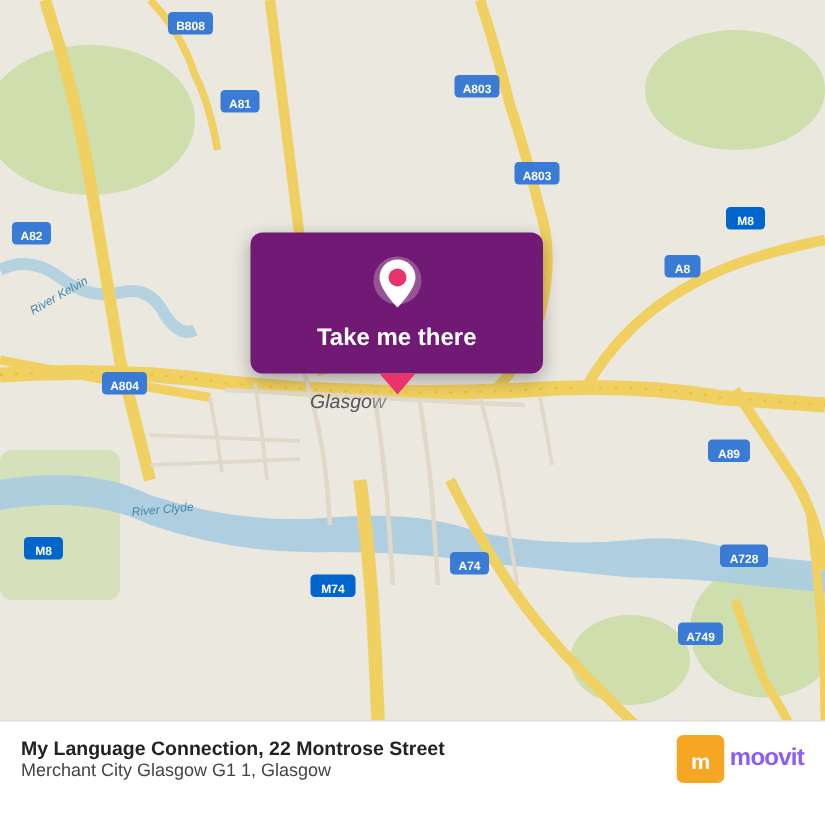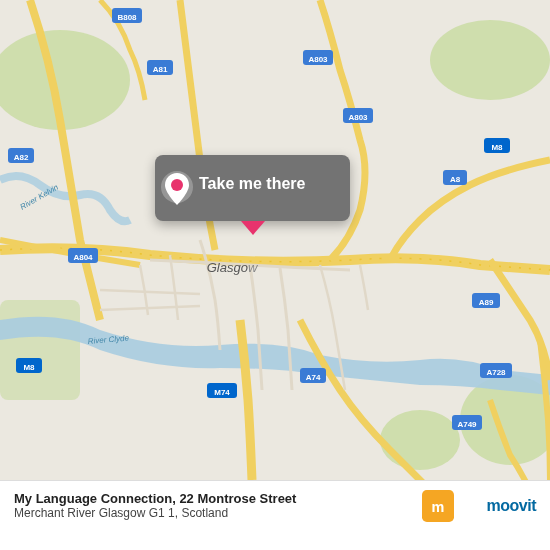--- a/index.html
+++ b/index.html
@@ -17,26 +17,26 @@
     #map-svg {
       position: absolute;
       top: 0; left: 0;
       width: 100%; height: 100%;
     }
 
     
     #callout {
       position: absolute;
       top: 155px;
-      left: 155px;
+      left: 167px;
       width: 195px;
-      background: #737373;
+      background: #701a75;
       border-radius: 8px;
       display: flex;
-      flex-direction: row;
+      flex-direction: column;
       align-items: center;
       padding-bottom: 10px;
       box-shadow: 0 4px 12px rgba(0,0,0,0.3);
     }
 
     #callout-pin {
       margin-top: 12px;
       width: 44px;
       height: 44px;
     }
@@ -223,22 +223,22 @@
       <circle cx="22" cy="18" r="6" fill="#e8336d"></circle>
     </svg>
     <span id="callout-text">Take me there</span>
   </div>
 
 </div>
 
 <div id="footer">
   <div id="footer-text-block">
     <span id="footer-title">My Language Connection, 22 Montrose Street</span>
-    <span id="footer-address">Merchant River Glasgow G1 1, Scotland</span>
+    <span id="footer-address">Merchant City Glasgow G1 1, Glasgow</span>
   </div>
   <div id="moovit-logo">
     <svg id="moovit-icon" viewBox="0 0 40 40" xmlns="http://www.w3.org/2000/svg">
       <rect width="40" height="40" rx="6" fill="#f5a623"></rect>
       <text x="20" y="28" text-anchor="middle" font-size="18" font-weight="bold" fill="white" font-family="Arial">m</text>
     </svg>
-    <span style="font-size:16px;font-weight:bold;color:#0369a1;letter-spacing:-0.5px;margin-left:29px;">moovit</span>
+    <span style="font-size:16px;font-weight:bold;color:#8b5cf6;letter-spacing:-0.5px;">moovit</span>
   </div>
 </div>
 
 </body></html>

